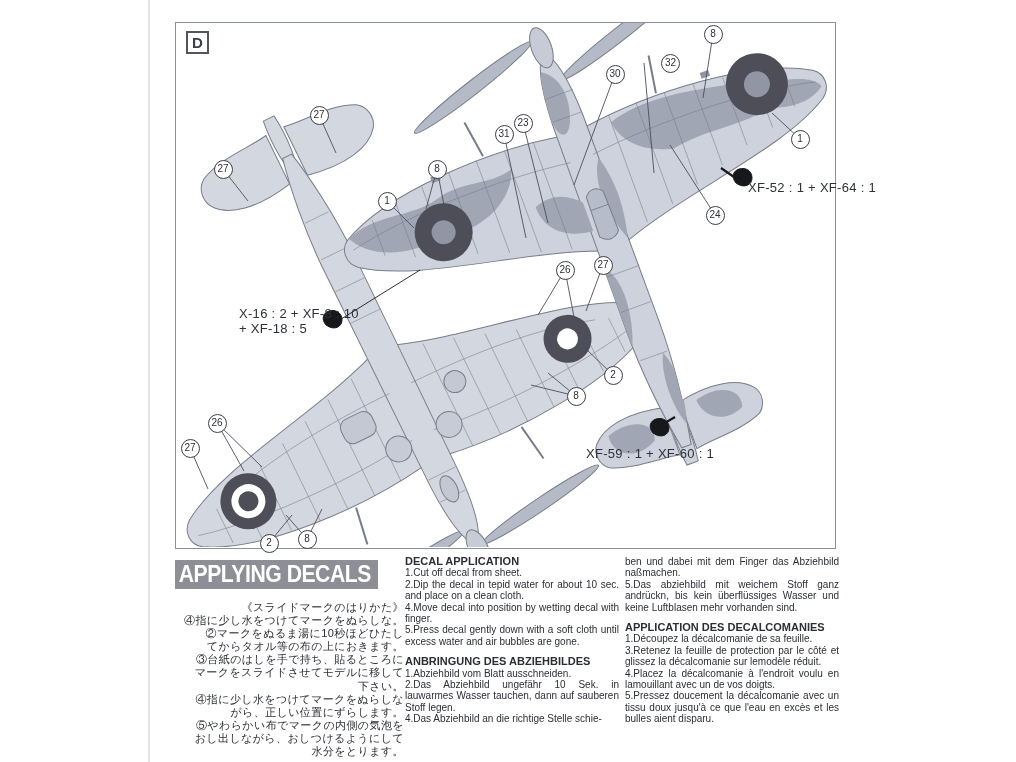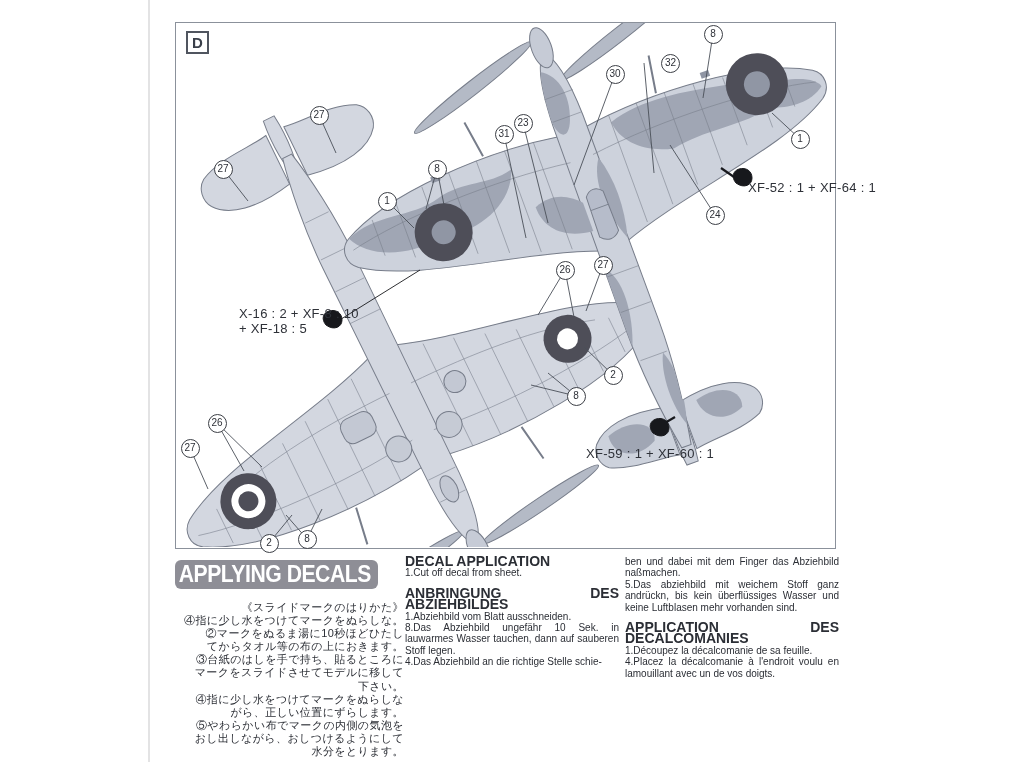--- a/index.html
+++ b/index.html
@@ -8,30 +8,30 @@
   .scan-edge{position:absolute;left:148px;top:0;width:2px;height:762px;background:#d7d7d9;opacity:.7;}
   .frame{position:absolute;left:175px;top:22px;width:661px;height:527px;border:1.5px solid #8b919b;background:#ffffff;box-sizing:border-box;}
   .dbox{position:absolute;left:10px;top:8px;width:23px;height:23px;border:2px solid #50555f;
         font-size:15px;font-weight:bold;color:#3a3f4a;display:flex;align-items:center;justify-content:center;box-sizing:border-box;}
   .art{position:absolute;left:0;top:0;width:658px;height:524px;}
   .callout{position:absolute;width:19px;height:19px;border:1.2px solid #3c3f46;border-radius:50%;background:#ffffff;
            box-sizing:border-box;display:flex;align-items:center;justify-content:center;
            font-size:10px;color:#2e3138;line-height:1;}
   .paint-label{position:absolute;font-size:13px;letter-spacing:.3px;color:#2e3138;white-space:nowrap;}
   .title-bar{position:absolute;left:175px;top:560px;width:203px;height:29px;background:#8e8e96;
-             display:flex;align-items:center;overflow:hidden;border-radius:6px;}
+             display:flex;align-items:center;overflow:hidden;}
   .title-bar span{color:#ffffff;font-weight:bold;font-size:23px;letter-spacing:-.5px;white-space:nowrap;
                   transform:scaleX(.92);transform-origin:left center;padding-left:4px;}
   .col{position:absolute;top:556px;}
   .col-jp{left:176px;top:601px;width:228px;font-size:11px;line-height:13.1px;letter-spacing:.4px;}
   .jp-line{white-space:nowrap;text-align:right;}
   .col-mid{left:405px;width:214px;}
   .col-right{left:625px;width:214px;}
   .col p{margin:0;font-size:10px;line-height:11.4px;text-align:justify;}
-  .col .h{font-size:14px;font-weight:bold;line-height:11.4px;margin:0;}
+  .col .h{font-size:11px;font-weight:bold;line-height:11.4px;margin:0;}
   .col .gap{margin-top:9px;}
 </style>
 </head>
 <body>
 
 <div class="canvas">
   <div class="scan-edge"></div>
 
   <div class="frame">
     <svg class="art" viewBox="0 0 658 524">
@@ -203,26 +203,31 @@
     <div class="jp-line">④指に少し水をつけてマークをぬらしな</div>
     <div class="jp-line">がら、正しい位置にずらします。</div>
     <div class="jp-line">⑤やわらかい布でマークの内側の気泡を</div>
     <div class="jp-line">おし出しながら、おしつけるようにして</div>
     <div class="jp-line">水分をとります。</div>
   </div>
 
   <div class="col col-mid">
     <p class="h">DECAL APPLICATION</p>
     <p>1.Cut off decal from sheet.</p>
+    <p>2.Dip the decal in tepid water for about 10 sec. and place on a clean cloth.</p>
+    <p>4.Move decal into position by wetting decal with finger.</p>
+    <p>5.Press decal gently down with a soft cloth until excess water and air bubbles are gone.</p>
     <p class="h gap">ANBRINGUNG DES ABZIEHBILDES</p>
     <p>1.Abziehbild vom Blatt ausschneiden.</p>
-    <p>8.Das Abziehbild ungefähr 10 Sek. in lauwarmes Wasser tauchen, dann auf sauberen Stoff legen.</p>
+    <p>2.Das Abziehbild ungefähr 10 Sek. in lauwarmes Wasser tauchen, dann auf sauberen Stoff legen.</p>
     <p>4.Das Abziehbild an die richtige Stelle schie-</p>
   </div>
 
   <div class="col col-right">
     <p>ben und dabei mit dem Finger das Abziehbild naßmachen.</p>
     <p>5.Das abziehbild mit weichem Stoff ganz andrückn, bis kein überflüssiges Wasser und keine Luftblasen mehr vorhanden sind.</p>
     <p class="h gap">APPLICATION DES DECALCOMANIES</p>
     <p>1.Découpez la décalcomanie de sa feuille.</p>
+    <p>3.Retenez la feuille de protection par le côté et glissez la décalcomanie sur lemodèle réduit.</p>
     <p>4.Placez la décalcomanie à l'endroit voulu en lamouillant avec un de vos doigts.</p>
+    <p>5.Pressez doucement la décalcomanie avec un tissu doux jusqu'à ce que l'eau en excès et les bulles aient disparu.</p>
   </div>
 </div>
 
 </body></html>

